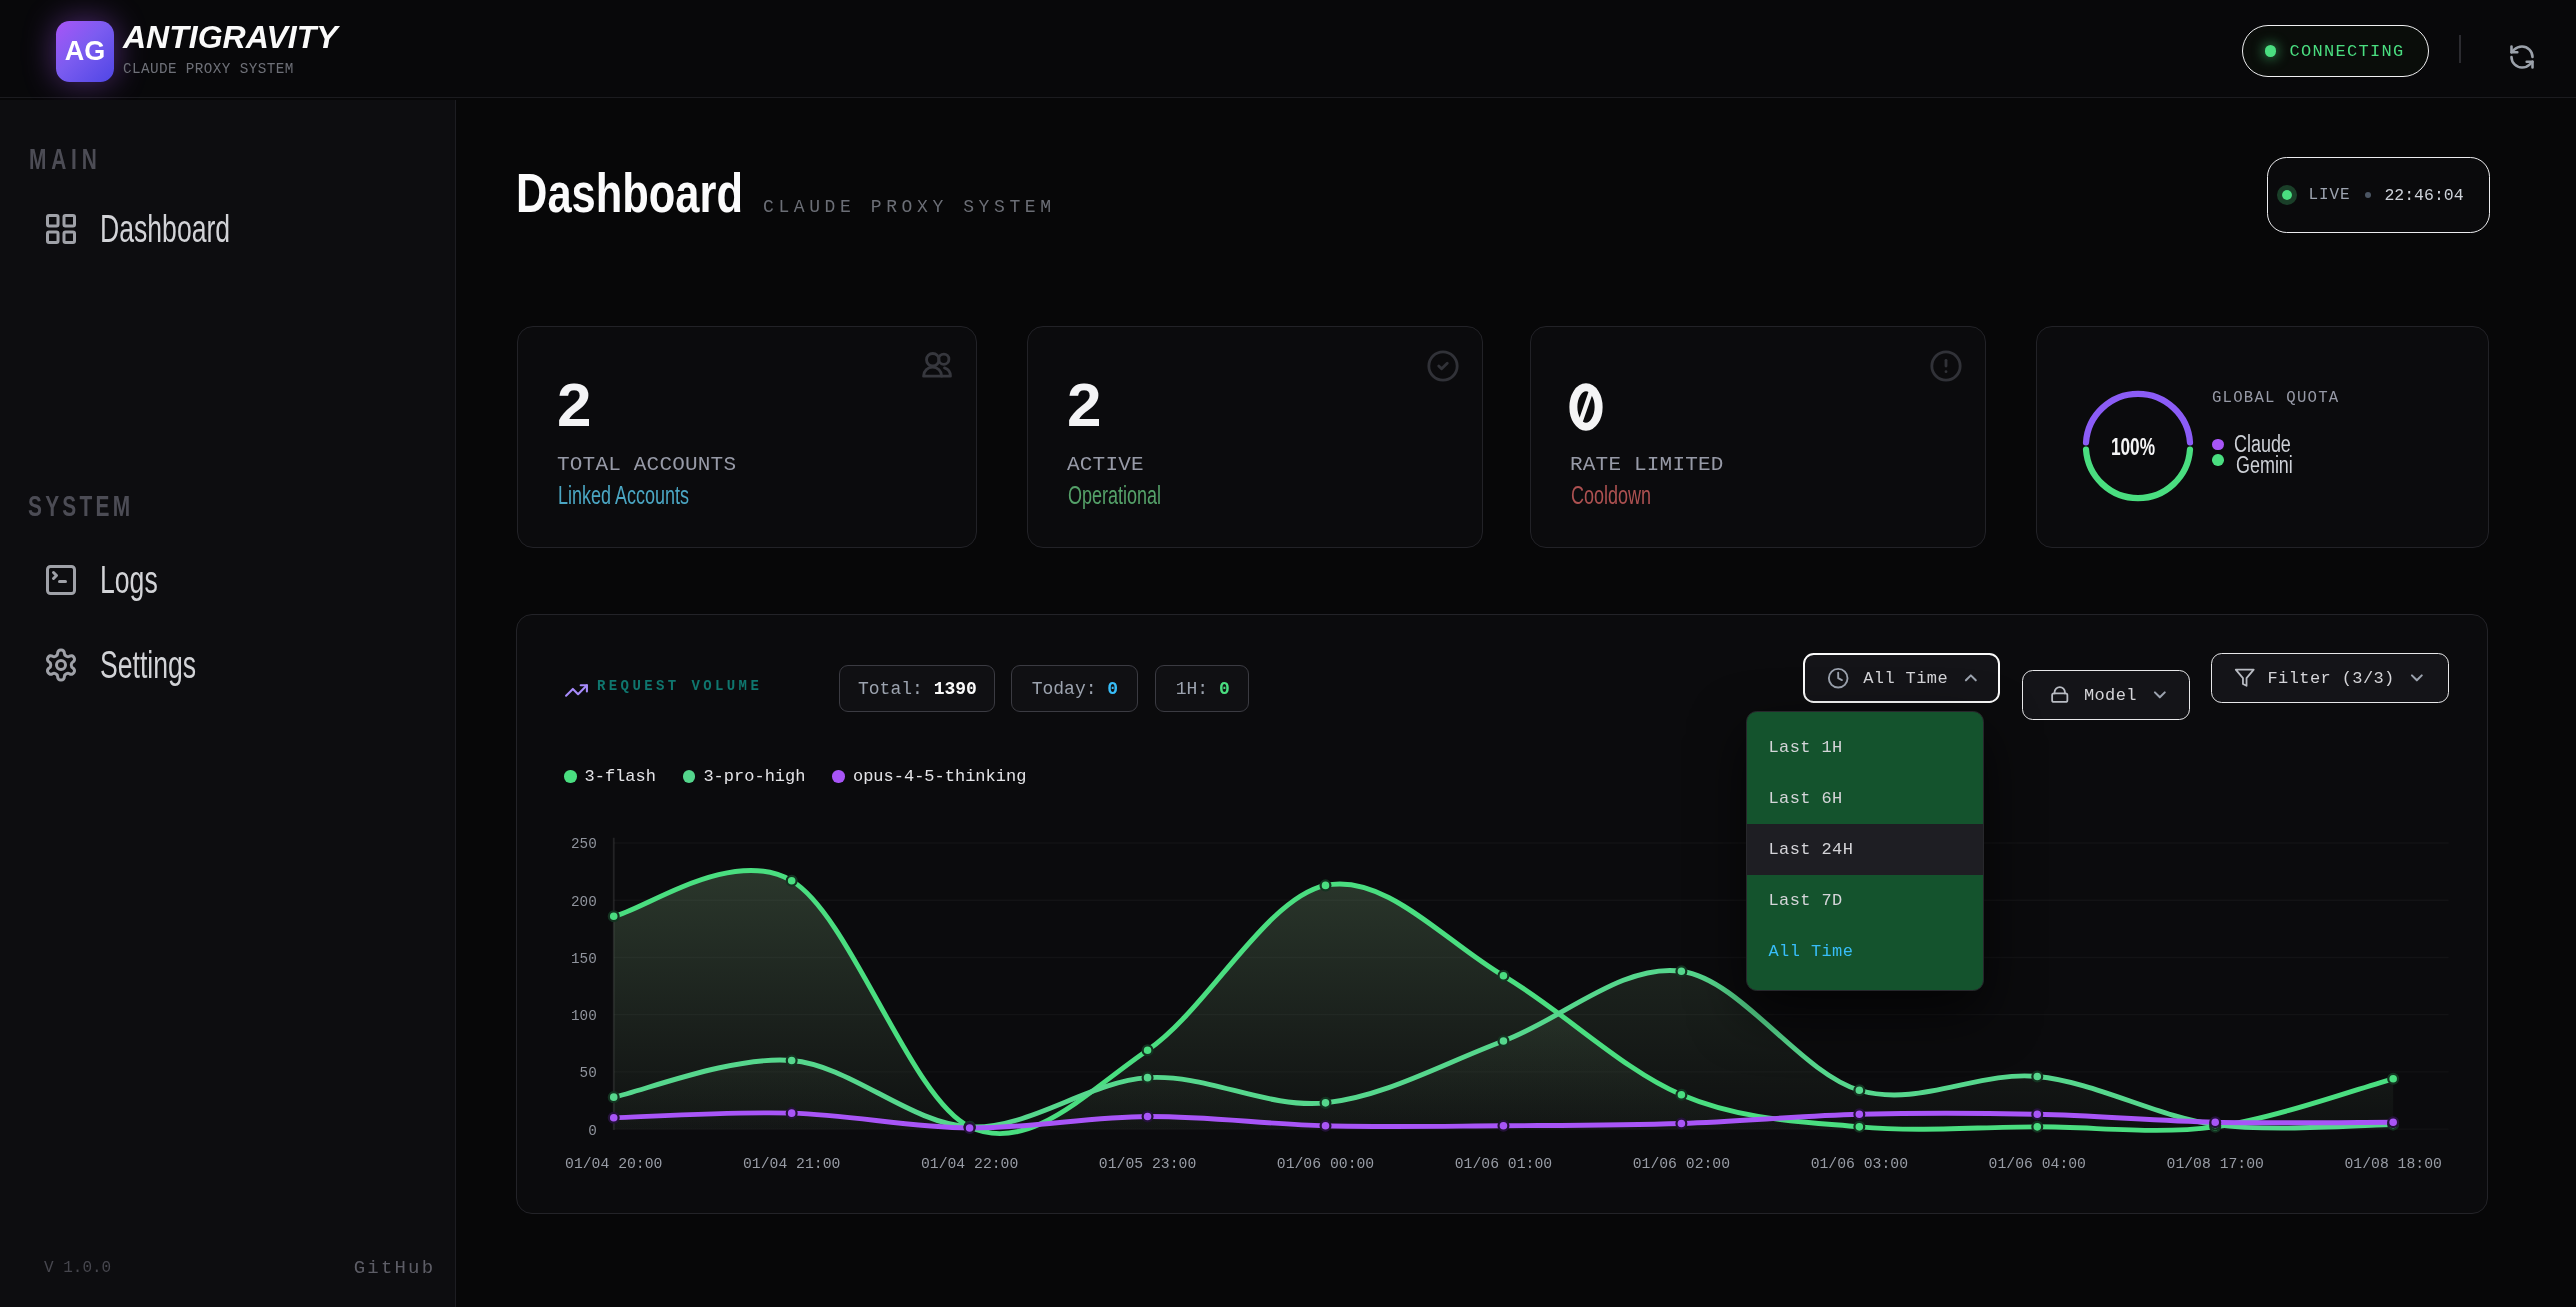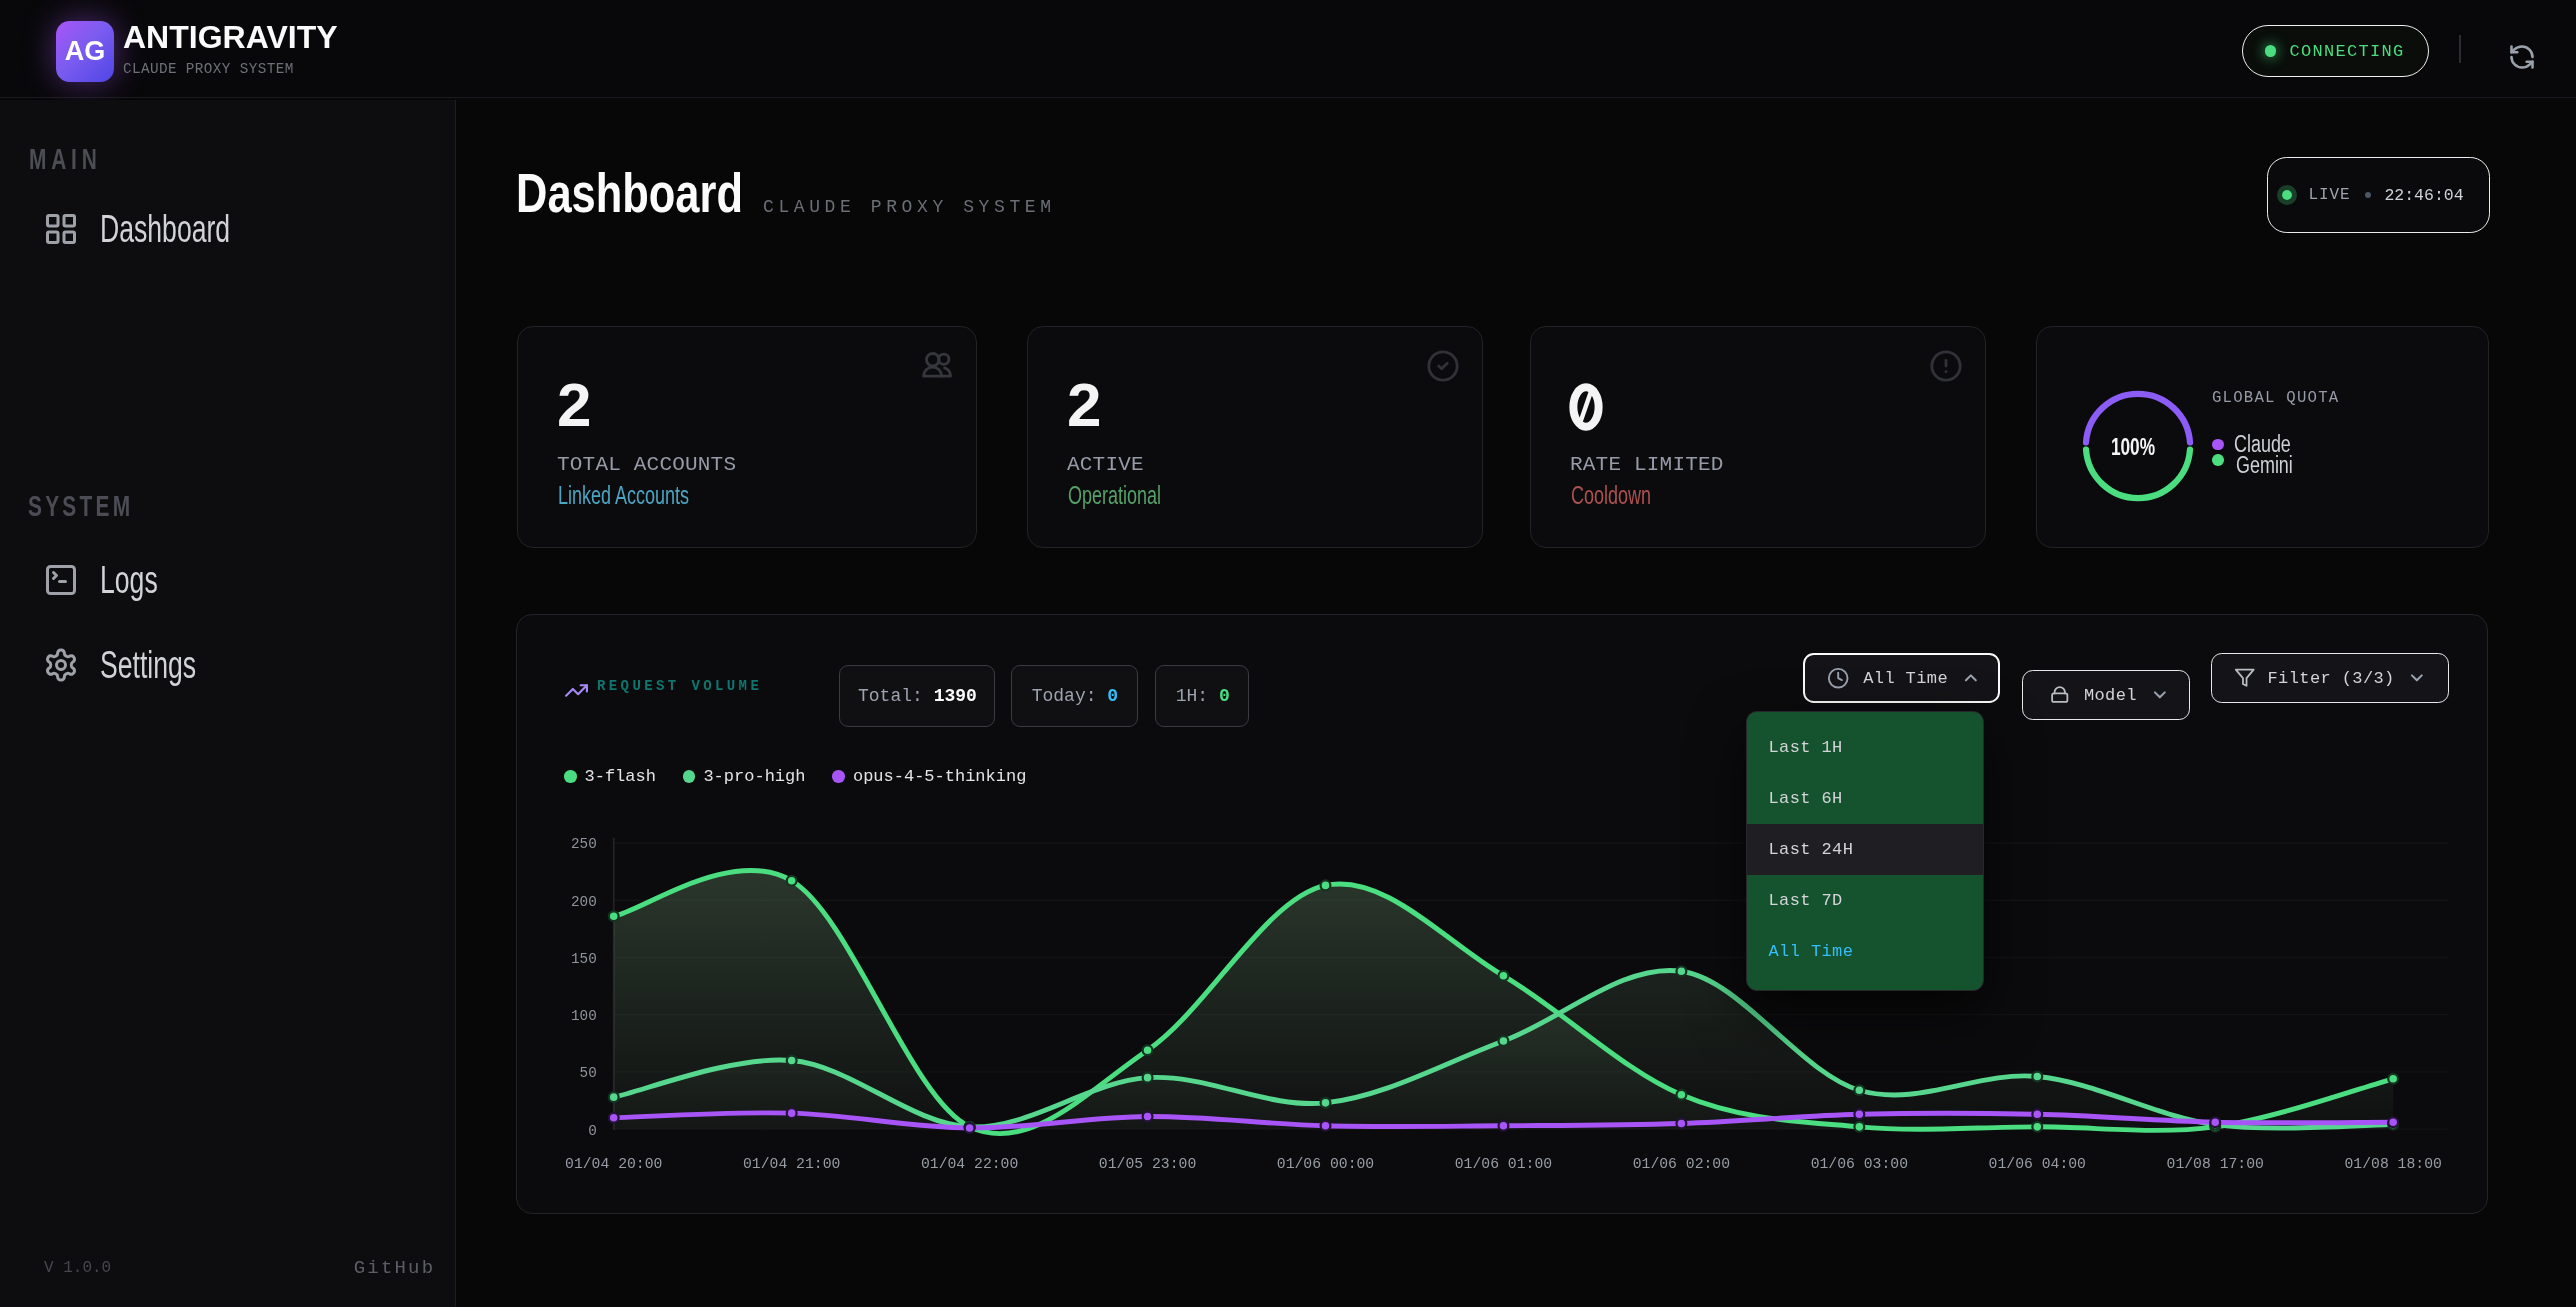--- a/index.html
+++ b/index.html
@@ -7,21 +7,21 @@
   body { font-family:"Liberation Sans", sans-serif; position:relative; }
 
   
   .header { position:absolute; left:0; top:0; width:2576px; height:98px; background:#08080a; border-bottom:1.8px solid #1b1b1f; }
   .logo { position:absolute; left:56px; top:20.6px; width:58px; height:61px; border-radius:13.4px;
           background:linear-gradient(135deg,#a855f7 0%,#7c5cf0 45%,#4f46e5 100%);
           box-shadow:0 0 32px rgba(168,85,247,.45);
           display:flex; align-items:center; justify-content:center;
           color:#fff; font-weight:bold; font-size:27px; }
   .brand { position:absolute; left:123px; top:19px; }
-  .brand .t1 { font-size:32px; font-weight:bold; color:#fafafa; letter-spacing:0px; }
+  .brand .t1 { font-size:32px; font-weight:bold; color:#fafafa; letter-spacing:0px;font-style:italic; }
   .brand .t2 { margin-top:5.4px; font-family:"Liberation Mono", monospace; font-size:14.3px; color:#6e7078; letter-spacing:0.4px; }
   .conn { position:absolute; left:2242px; top:25px; width:187px; height:52px; border:1.8px solid #f0f0f2; border-radius:26px;
           display:flex; align-items:center; padding-left:21.5px; gap:13.4px; background:#0a0d0a; }
   .conn .dot { width:11.6px; height:11.6px; border-radius:50%; background:#4ade80; box-shadow:0 0 12.5px rgba(74,222,128,.9); }
   .conn .txt { font-family:"Liberation Mono", monospace; font-size:17px; color:#4ade80; letter-spacing:1.3px; }
   .hdr-div { position:absolute; left:2459px; top:35px; width:1.8px; height:28px; background:#2b2b30; }
   .refresh { position:absolute; left:2508px; top:43px; width:28px; height:28px; }
 
   
   .sidebar { position:absolute; left:0; top:100px; width:456px; height:1208px; background:#0d0d10; border-right:1.8px solid #1d1d22; }
@@ -46,21 +46,21 @@
   
   .card { position:absolute; top:326px; height:222px; background:#0b0b0d; border:1.8px solid #222227; border-radius:16px; }
   .card .icon { position:absolute; top:21.5px; right:22.4px; width:34px; height:34px; }
   .card .num { position:absolute; left:39px; top:47px; font-size:62px; font-weight:bold; color:#f4f4f5; line-height:1; }
   .card .cap { position:absolute; left:39px; top:127px; font-family:"Liberation Mono", monospace; font-size:21px; color:#979aa7; letter-spacing:0.2px; line-height:1; }
   .card .sub { position:absolute; left:40px; top:156px; font-size:25px; line-height:1; transform:scaleX(0.72); transform-origin:left top; }
 
   
   .panel { position:absolute; left:516px; top:614px; width:1972px; height:600px; background:#0b0b0d; border:1.8px solid #232328; border-radius:16px; }
   .p-title { position:absolute; left:80px; top:678px; font-family:"Liberation Mono", monospace; font-size:14px; font-weight:bold; color:#0f766e; letter-spacing:3.4px; line-height:1; margin-top:-614px; }
-  .pill { position:absolute; top:50px; height:62px; border:1.8px solid #3b3b42; border-radius:9px; background:#101013;
+  .pill { position:absolute; top:50px; height:47px; border:1.8px solid #3b3b42; border-radius:9px; background:#101013;
           display:flex; align-items:center; font-family:"Liberation Mono", monospace; font-size:18px; color:#9ca3af; white-space:nowrap; }
   .btn { position:absolute; top:38px; height:50px; background:#141418; border-radius:10.7px; display:flex; align-items:center;
          font-family:"Liberation Mono", monospace; font-size:17px; color:#d4d4d8; letter-spacing:0.4px; white-space:nowrap; }
   .legend { position:absolute; left:47px; top:152px; display:flex; align-items:center; font-family:"Liberation Mono", monospace; font-size:17px; color:#e4e4e7; }
   .legend .d { width:12.5px; height:12.5px; border-radius:50%; margin-right:8px; }
 
   
   .menu { position:absolute; left:1746px; top:711px; width:238px; height:280px; background:#14532d; border:1.8px solid #27272c; border-radius:10.7px;
           box-shadow:0 21.5px 54px rgba(0,0,0,.65); z-index:5;text-decoration:underline; }
   .menu .item { position:absolute; left:0; width:100%; height:51px; display:flex; align-items:center; padding-left:21.5px;

